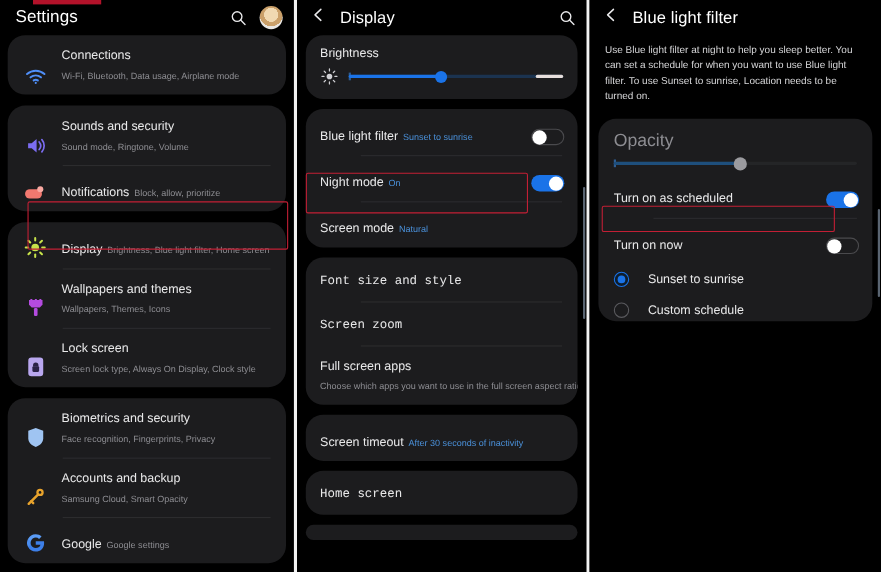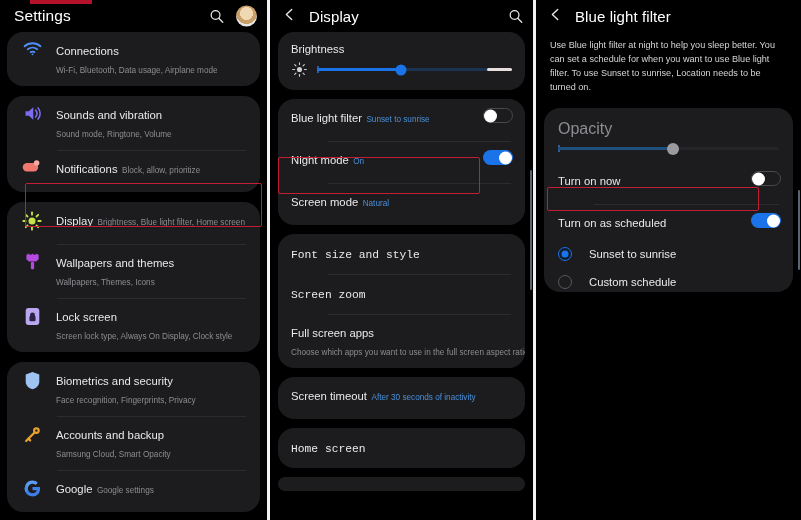--- a/index.html
+++ b/index.html
@@ -27,21 +27,21 @@
   .avatar { width:21px; height:21px; border-radius:50%; overflow:hidden; display:block;
             background: radial-gradient(circle at 50% 38%, #f0d9b2 0 38%, #caa06a 39% 62%, #e8e6e2 63% 100%); }
   .back-ico { width: 15px; height:15px; margin: 0 10px 0 12px; }
   .subhdr-title { margin-left: 2px; }
 
   .topmark { position:absolute; left:30px; top:0; width:62px; height:4px; background:#b3122a; z-index:6; }
 
   
   .card { background:#1c1c1e; border-radius: 16px; margin: 0 8px 9px 8px; overflow:hidden; }
   #panel-settings .card { margin: 0 7px 10px 7px; }
-  .row { display:flex; align-items:flex-start; position: relative; padding: 9px 12px; min-height: 42px; border-radius: 21px; }
+  .row { display:flex; align-items:flex-end; position: relative; padding: 9px 12px; min-height: 42px; border-radius: 21px; }
   .row + .row::before {
     content:""; position:absolute; left: 50px; right: 14px; top:0; height:1px; background:#2c2c2e;
   }
   .row-ico { width: 26px; flex:none; display:flex; align-items:center; justify-content:center; margin-right: 11px; }
   .row-txt { flex: 1 1 auto; min-width:0; }
   .row-title { color:#e9e9ea; font-size: 11.3px; line-height: 14px; white-space:nowrap; }
   .row-sub { color:#8d8d92; font-size: 8.2px; line-height: 12px; margin-top:1px; white-space:nowrap; overflow:hidden; }
   .row-sub.blue { color:#4a90d9; }
 
   
@@ -126,21 +126,21 @@
     <div class="card">
       <div class="row">
         <span class="row-ico">
           <svg width="19" height="17" viewBox="0 0 24 22" fill="#7b6cf0">
             <path d="M3 8h4.2L13 3v16L7.2 14H3z"></path>
             <path d="M16 6.5a7 7 0 0 1 0 9" fill="none" stroke="#7b6cf0" stroke-width="2" stroke-linecap="round"></path>
             <path d="M19.2 3.8a11 11 0 0 1 0 14.4" fill="none" stroke="#7b6cf0" stroke-width="2" stroke-linecap="round"></path>
           </svg>
         </span>
         <span class="row-txt">
-          <span class="row-title">Sounds and vibration</span>
+          <span class="row-title">Sounds and security</span>
           <span class="row-sub">Sound mode, Ringtone, Volume</span>
         </span>
       </div>
       <div class="row">
         <span class="row-ico">
           <svg width="20" height="15" viewBox="0 0 26 18" fill="#f1786f">
             <rect x="1" y="4.5" width="20" height="11" rx="5.5"></rect>
             <circle cx="19" cy="4.5" r="3.6" fill="#f9a9a2"></circle>
           </svg>
         </span>
@@ -370,36 +370,36 @@
 
     <div class="card" style="margin:0 8px 0 8px;">
       <div class="op-title">Opacity</div>
       <div class="op-slider">
         <span class="track dim">
           <span class="cap-l"></span>
           <span class="fill" style="width:52%"></span>
           <span class="thumb" style="left:52%"></span>
         </span>
       </div>
+      <div class="row" style="min-height:34px;">
+        <span class="row-txt" style="padding-left:2px;">
+          <span class="row-title">Turn on as scheduled</span>
+        </span>
+        <span class="toggle on">
+            <span class="knob"></span>
+          </span>
+      </div>
       <div class="row">
         <span class="row-txt" style="padding-left:2px;">
           <span class="row-title">Turn on now</span>
         </span>
         <span class="toggle off">
             <span class="knob"></span>
           </span>
       </div>
-      <div class="row" style="min-height:34px;">
-        <span class="row-txt" style="padding-left:2px;">
-          <span class="row-title">Turn on as scheduled</span>
-        </span>
-        <span class="toggle on">
-            <span class="knob"></span>
-          </span>
-      </div>
       <div class="radio-row">
         <span class="radio sel"></span>
         <span class="radio-label">Sunset to sunrise</span>
       </div>
       <div class="radio-row" style="padding-bottom:3px;">
         <span class="radio unsel"></span>
         <span class="radio-label">Custom schedule</span>
       </div>
     </div>
 

